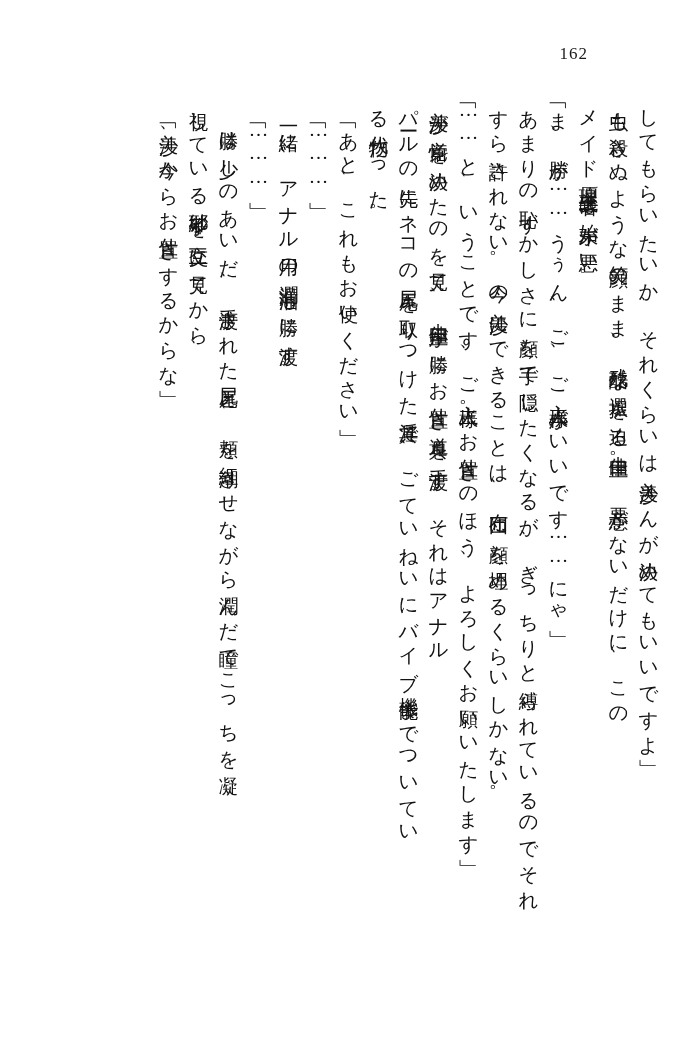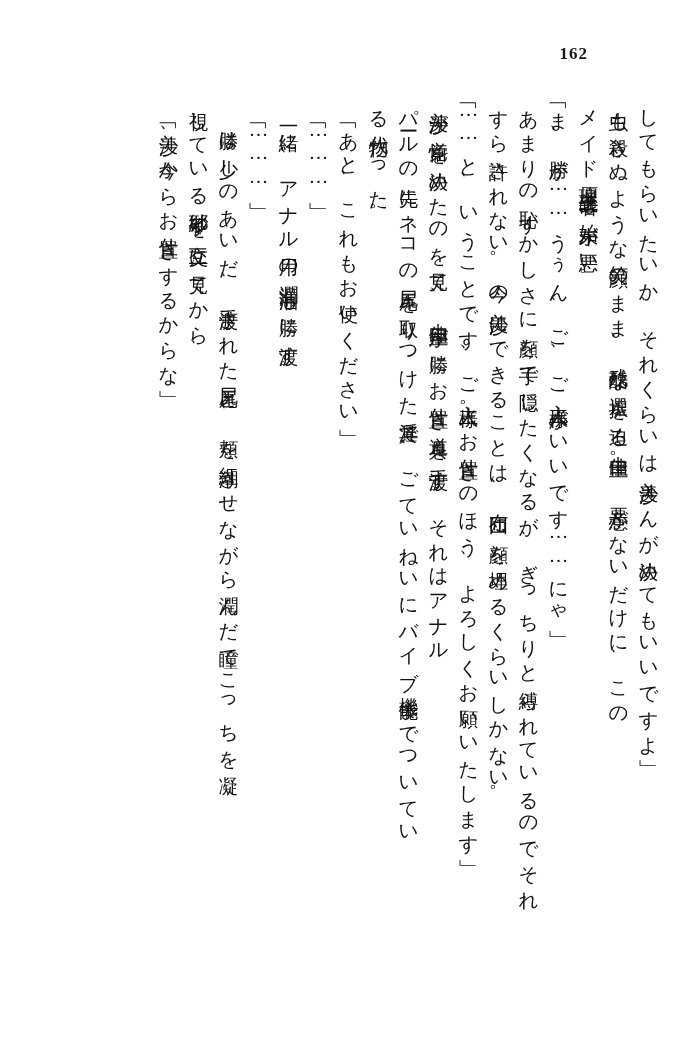--- a/index.html
+++ b/index.html
@@ -22,21 +22,20 @@
     box-sizing: border-box;
   }
   .page-number {
     position: absolute;
     top: 44px;
     right: 112px;
     font-size: 17px;
     letter-spacing: 1px;
     color: #1a1a1a;
     font-family: "Liberation Serif", "DejaVu Serif", serif;
-    font-weight: bold;
   }
   .text-block {
     position: absolute;
     top: 96px;
     right: 42px;
     left: 42px;
     height: 900px;
     display: flex;
     flex-direction: row-reverse;
     justify-content: flex-start;

